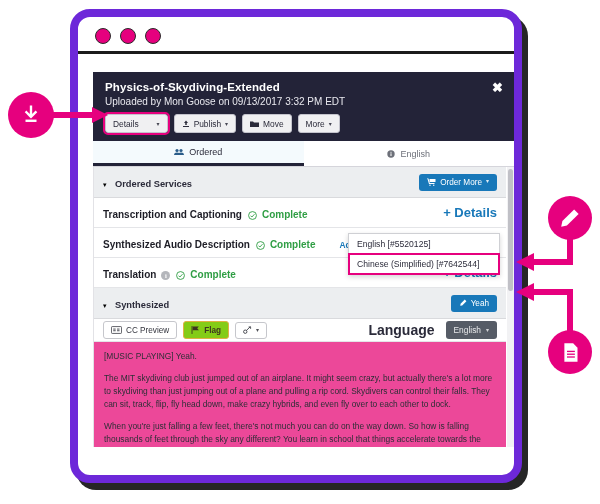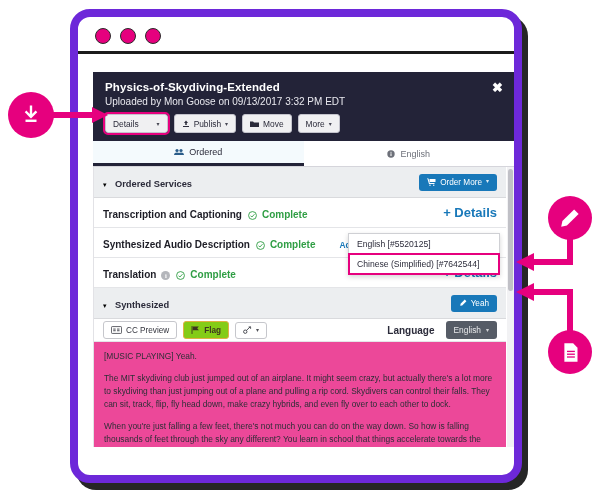--- a/index.html
+++ b/index.html
@@ -128,21 +128,21 @@
     display: flex; align-items: center; padding: 2px 9px;
     border-bottom: 1px solid #e4e5e8; background: #ffffff; gap: 6px;
   }
   .tbtn {
     background: #ffffff; border: 1px solid #c6c7cc; border-radius: 3px;
     font-size: 8.2px; color: #33343d; padding: 3.5px 7px; cursor: pointer;
     display: flex; align-items: center; gap: 4px;
     font-family: "Liberation Sans", sans-serif;
   }
   .tbtn.flag { background: #84cc16; border-color: #e0b043; color: #3d3520; font-weight: bold; }
-  .lang-label { font-size: 10px; font-weight: bold; color: #2b2b3a; margin-right: 5px; }
+  .lang-label { font-size: 14px; font-weight: bold; color: #2b2b3a; margin-right: 5px; }
   .lang-btn {
     background: #565c66; color: #e8e9eb; border: none; border-radius: 3px;
     font-size: 8.4px; padding: 4px 8px; cursor: pointer;
     display: flex; align-items: center; gap: 5px;
     font-family: "Liberation Sans", sans-serif;
   }
 
   .dropdown {
     position: absolute; right: 14px; top: 66px; width: 152px;
     background: #ffffff; border: 1px solid #cfd0d4;

